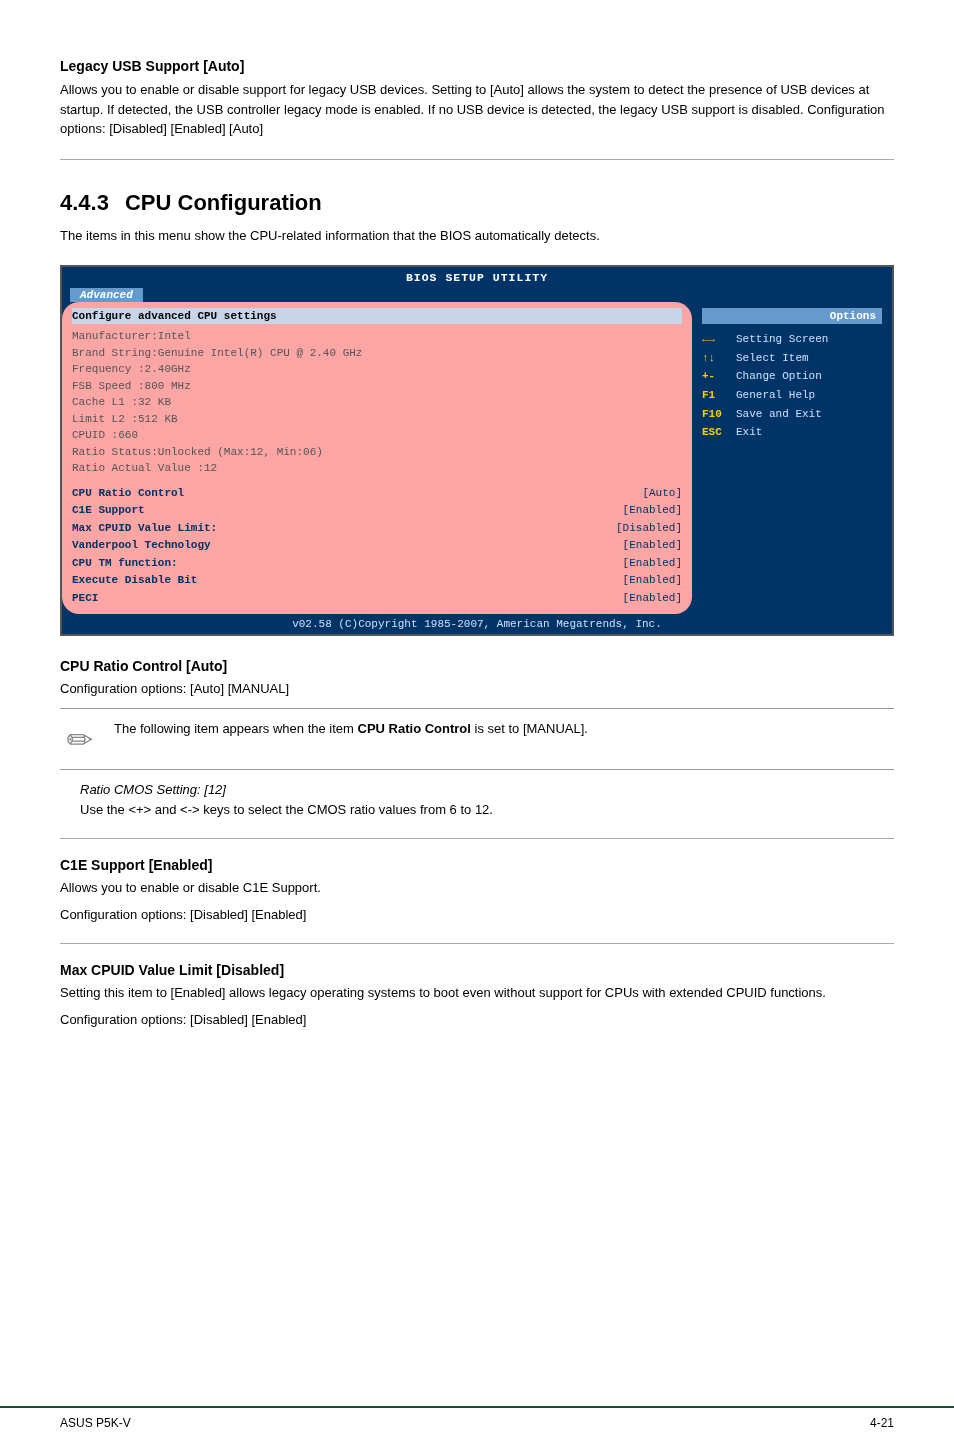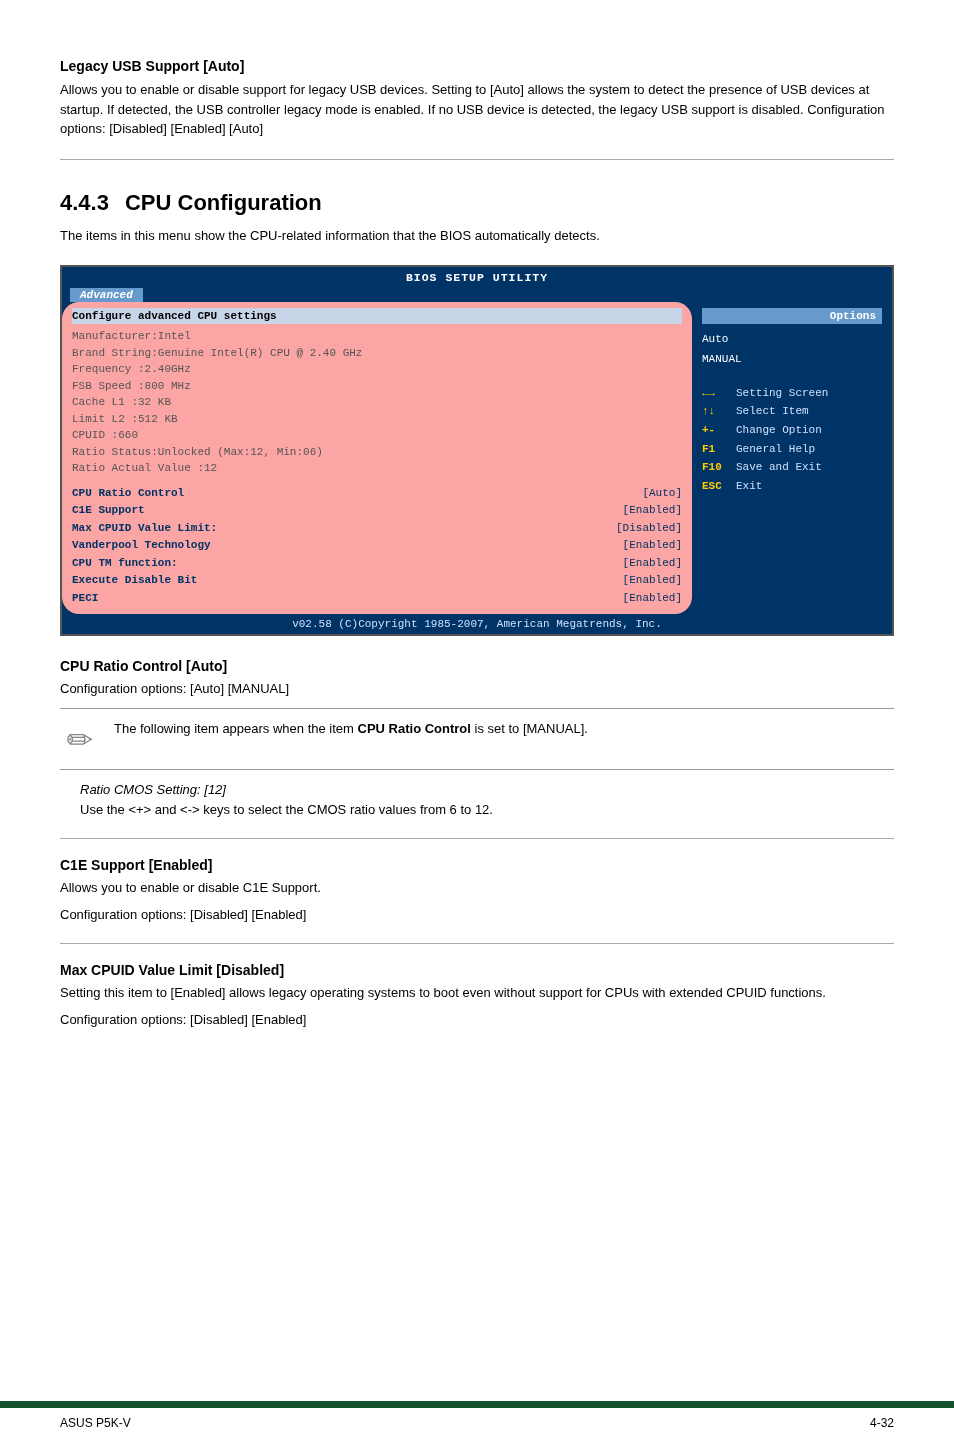--- a/index.html
+++ b/index.html
@@ -211,21 +211,21 @@
       margin-left: 20px;
       margin-bottom: 10px;
     }
 
     
     .page-bottom {
       position: fixed;
       bottom: 0;
       left: 0;
       width: 954px;
-      border-top: 7px solid #14532d;
+      border-top: 2px solid #14532d;
       display: flex;
       justify-content: space-between;
       padding: 8px 60px;
       background: #fff;
       font-size: 12px;
     }
 
     hr.section-rule {
       border: none;
       border-top: 1px solid #aaa;
@@ -293,24 +293,20 @@
       <span class="bios-item-value">[Enabled]</span>
     </div>
           <div class="bios-item-row">
       <span class="bios-item-name">PECI</span>
       <span class="bios-item-value">[Enabled]</span>
     </div>
         </div>
     </div>
     <div class="bios-right">
       <div class="bios-options-header">Options</div>
-      <div class="bios-options-list" id="bios-options">
-          <div>Auto</div>
-          <div>MANUAL</div>
-        </div>
       <div class="bios-nav-block" id="bios-nav">
           <div class="bios-nav-row">
       <span class="bios-nav-key">←→</span>
       <span>Setting Screen</span>
     </div>
           <div class="bios-nav-row">
       <span class="bios-nav-key">↑↓</span>
       <span>Select Item</span>
     </div>
           <div class="bios-nav-row">
@@ -359,14 +355,14 @@
 <hr class="section-rule">
 
 <div class="subsection">
   <div class="subsection-title">Max CPUID Value Limit [Disabled]</div>
   <div class="subsection-text">Setting this item to [Enabled] allows legacy operating systems to boot even without support for CPUs with extended CPUID functions.</div>
   <div class="subsection-text">Configuration options: [Disabled] [Enabled]</div>
 </div>
 
 <div class="page-bottom">
   <span>ASUS P5K-V</span>
-  <span>4-32</span>
+  <span>4-21</span>
 </div>
 
 </body></html>

